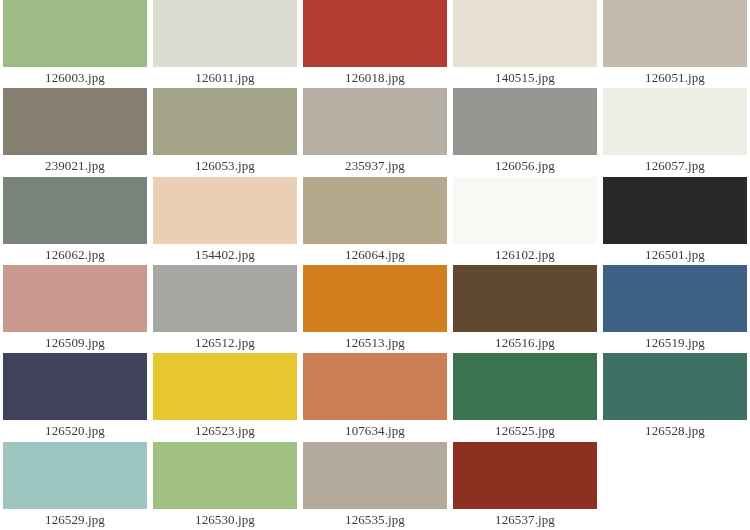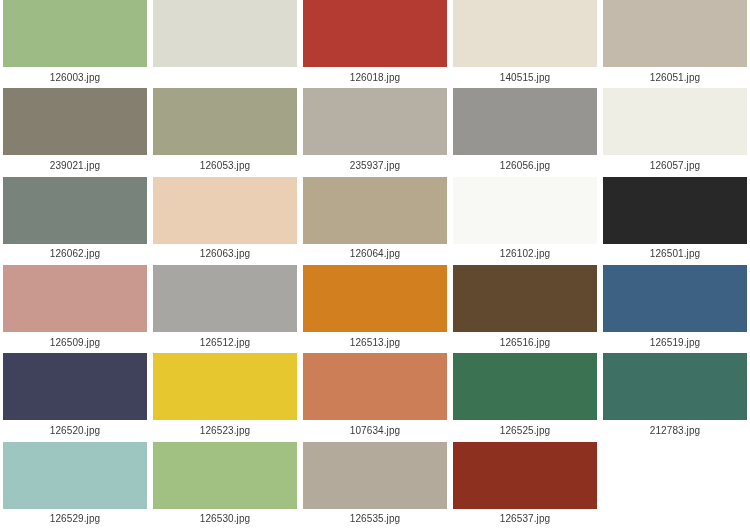--- a/index.html
+++ b/index.html
@@ -36,38 +36,40 @@
     flex: 0 0 67px;
     height: 67px;
     width: 100%;
     box-sizing: border-box;
   }
   .swatch-label {
     flex: 1 1 auto;
     display: flex;
     align-items: center;
     justify-content: center;
-    font-size: 10px;
+    font-size: 13px;
     color: #3a3a3a;
     letter-spacing: 0.1px;
     line-height: 1;
     white-space: nowrap;
     background: #ffffff;
+    font-family: Liberation Serif, serif;
   }
 </style>
 </head>
 <body>
 
 <div id="swatch-grid" style="background: rgb(255, 255, 255);">
     <div class="swatch-cell">
       <div class="swatch-color" style="background: rgb(157, 188, 133);"></div>
       <div class="swatch-label" style="color: rgb(58, 58, 58);">126003.jpg</div>
     </div>
     <div class="swatch-cell">
       <div class="swatch-color" style="background: rgb(220, 220, 209);"></div>
+      <div class="swatch-label" style="color: rgb(58, 58, 58);">126011.jpg</div>
     </div>
     <div class="swatch-cell">
       <div class="swatch-color" style="background: rgb(180, 59, 49);"></div>
       <div class="swatch-label" style="color: rgb(58, 58, 58);">126018.jpg</div>
     </div>
     <div class="swatch-cell">
       <div class="swatch-color" style="background: rgb(231, 224, 209);"></div>
       <div class="swatch-label" style="color: rgb(58, 58, 58);">140515.jpg</div>
     </div>
     <div class="swatch-cell">
@@ -93,21 +95,21 @@
     <div class="swatch-cell">
       <div class="swatch-color" style="background: rgb(238, 238, 228);"></div>
       <div class="swatch-label" style="color: rgb(58, 58, 58);">126057.jpg</div>
     </div>
     <div class="swatch-cell">
       <div class="swatch-color" style="background: rgb(120, 131, 124);"></div>
       <div class="swatch-label" style="color: rgb(58, 58, 58);">126062.jpg</div>
     </div>
     <div class="swatch-cell">
       <div class="swatch-color" style="background: rgb(234, 207, 180);"></div>
-      <div class="swatch-label" style="color: rgb(58, 58, 58);">126063.jpg</div>
+      <div class="swatch-label" style="color: rgb(58, 58, 58);">154402.jpg</div>
     </div>
     <div class="swatch-cell">
       <div class="swatch-color" style="background: rgb(182, 168, 140);"></div>
       <div class="swatch-label" style="color: rgb(58, 58, 58);">126064.jpg</div>
     </div>
     <div class="swatch-cell">
       <div class="swatch-color" style="background: rgb(248, 248, 244);"></div>
       <div class="swatch-label" style="color: rgb(58, 58, 58);">126102.jpg</div>
     </div>
     <div class="swatch-cell">
@@ -145,21 +147,21 @@
     <div class="swatch-cell">
       <div class="swatch-color" style="background: rgb(204, 127, 87);"></div>
       <div class="swatch-label" style="color: rgb(58, 58, 58);">107634.jpg</div>
     </div>
     <div class="swatch-cell">
       <div class="swatch-color" style="background: rgb(59, 114, 82);"></div>
       <div class="swatch-label" style="color: rgb(58, 58, 58);">126525.jpg</div>
     </div>
     <div class="swatch-cell">
       <div class="swatch-color" style="background: rgb(62, 112, 100);"></div>
-      <div class="swatch-label" style="color: rgb(58, 58, 58);">212783.jpg</div>
+      <div class="swatch-label" style="color: rgb(58, 58, 58);">126528.jpg</div>
     </div>
     <div class="swatch-cell">
       <div class="swatch-color" style="background: rgb(157, 198, 192);"></div>
       <div class="swatch-label" style="color: rgb(58, 58, 58);">126529.jpg</div>
     </div>
     <div class="swatch-cell">
       <div class="swatch-color" style="background: rgb(161, 193, 131);"></div>
       <div class="swatch-label" style="color: rgb(58, 58, 58);">126530.jpg</div>
     </div>
     <div class="swatch-cell">

